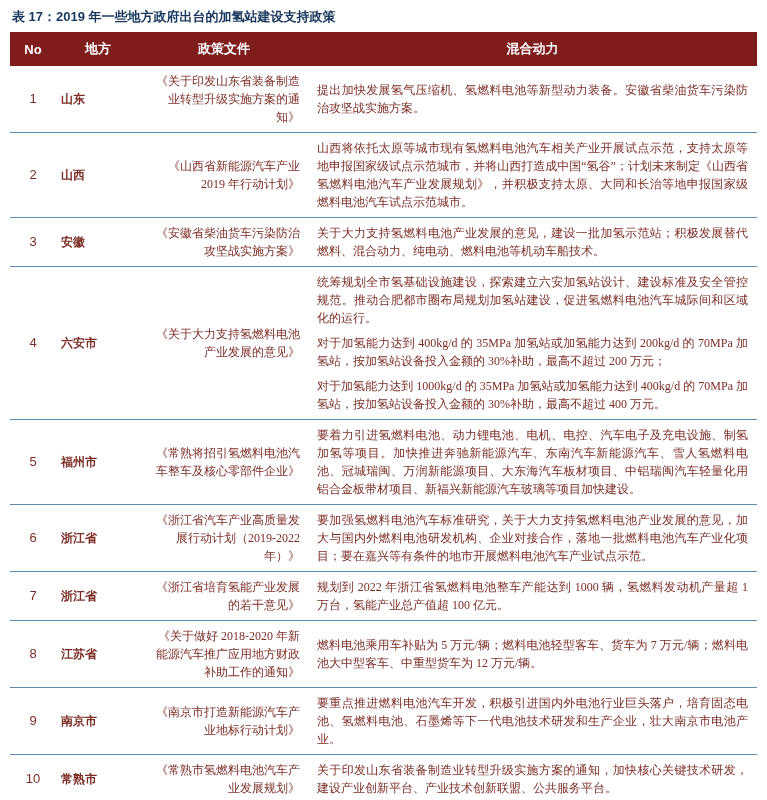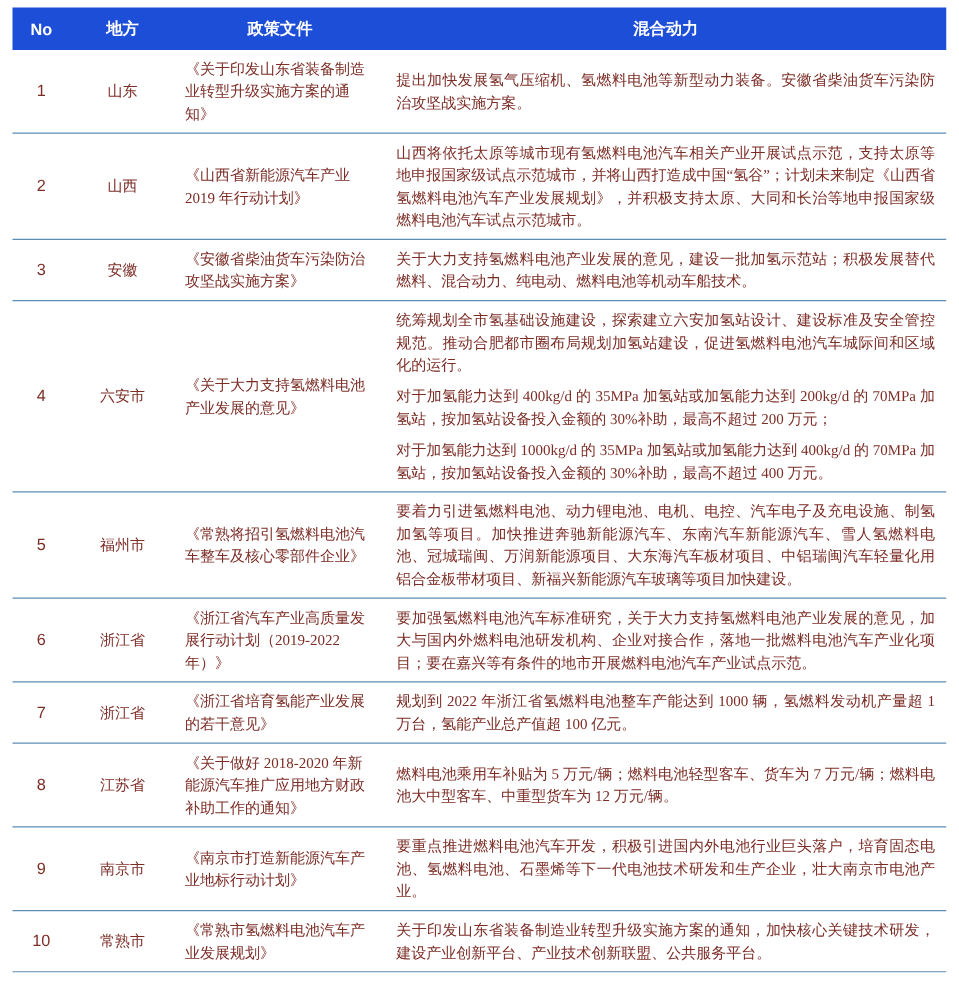--- a/index.html
+++ b/index.html
@@ -19,53 +19,54 @@
   }
   table.policy-table{
     width:747px;
     border-collapse:collapse;
     table-layout:fixed;
   }
   table.policy-table col.c-no{width:46px;}
   table.policy-table col.c-region{width:84px;}
   table.policy-table col.c-doc{width:168px;}
   thead th{
-    background:#1d4ed8;
+    background:#7f1d1d;
     color:#ffffff;
     font-family:"Liberation Sans","DejaVu Sans",sans-serif;
     font-size:13px;
     font-weight:bold;
     text-align:center;
     height:34px;
     padding:0 4px;
   }
   tbody td{
     border-bottom:1px solid #5D8DB4;
     font-size:12px;
     line-height:1.5;
     padding:6px 5px;
     vertical-align:middle;
   }
   td.no-cell{
     text-align:center;
     font-family:"Liberation Sans","DejaVu Sans",sans-serif;
     font-size:13px;
   }
-  td.region-cell{text-align:center;}
-  td.doc-cell{text-align:left;padding:6px 8px;}
+  td.region-cell{text-align:left;font-weight:bold;}
+  td.doc-cell{text-align:right;padding:6px 8px;}
   td.content-cell{text-align:justify;padding:6px 9px;}
   td.content-cell p{margin:0 0 7px 0;}
   td.content-cell p:last-child{margin-bottom:0;}
   td.content-cell p:empty{display:none;}
 </style>
 </head>
 <body>
 
 <div class="page">
 
+  <div class="doc-title">表 17：2019 年一些地方政府出台的加氢站建设支持政策</div>
 
   <table class="policy-table">
     <colgroup>
       <col class="c-no">
         <col class="c-region">
         <col class="c-doc">
         <col class="c-content">
     </colgroup>
     <thead>
       <tr>

